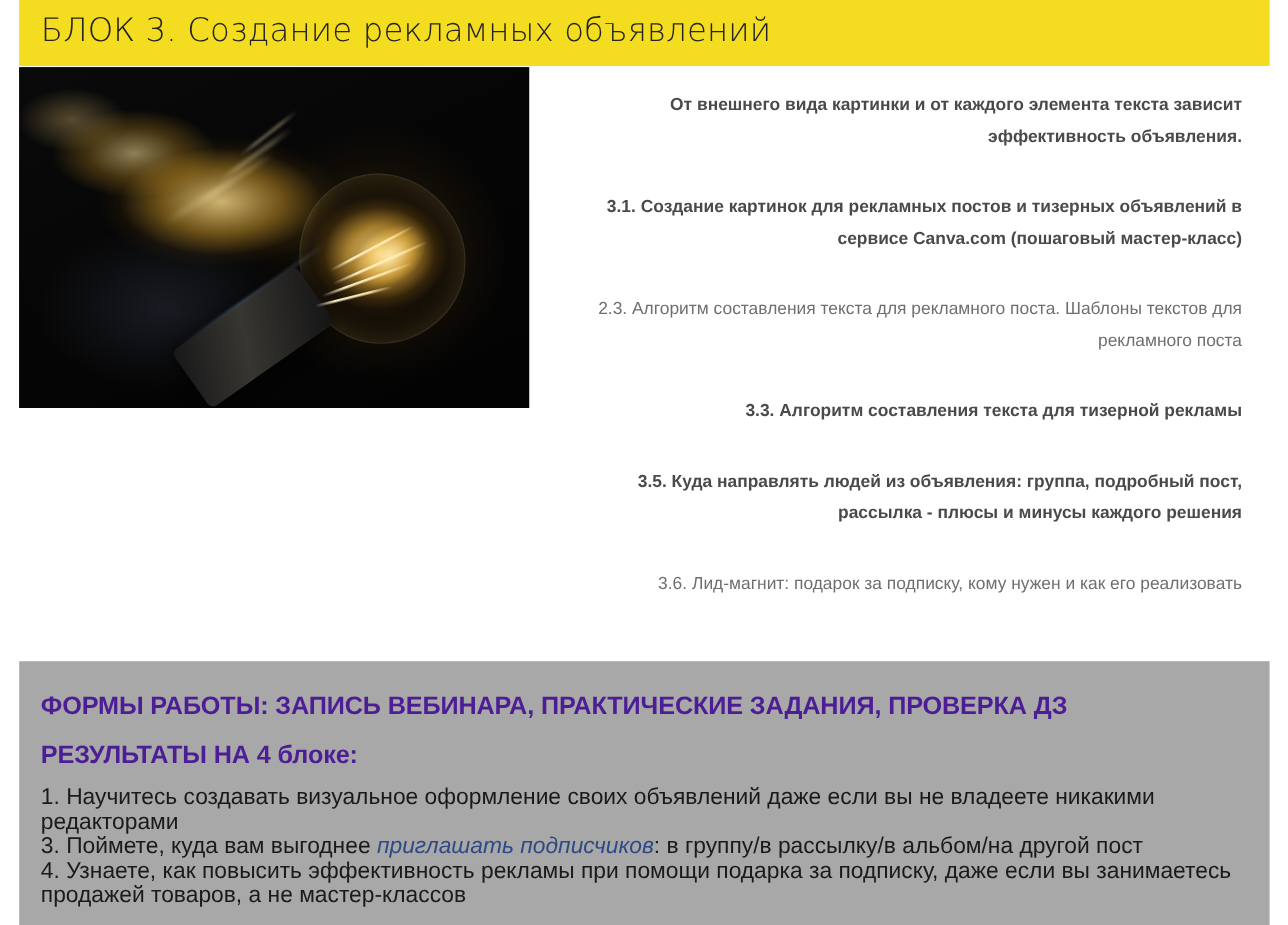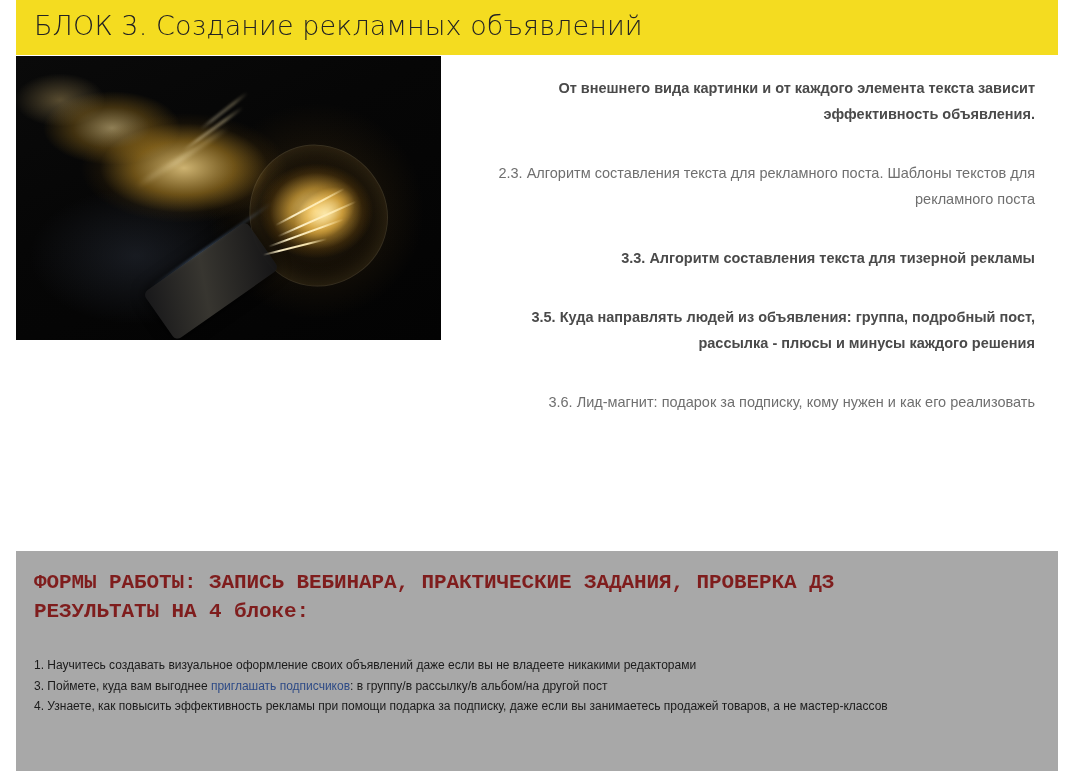--- a/index.html
+++ b/index.html
@@ -150,33 +150,33 @@
     top: 551px;
     width: 1042px;
     height: 220px;
     background: #a8a8a8;
   }
   .gray-heading {
     position: absolute;
     left: 18px;
     top: 17px;
     width: 900px;
-    font-family: Liberation Mono, monospace;
+    font-family: Liberation Sans, sans-serif;
     font-size: 21px;
     font-weight: bold;
-    line-height: 29px;
-    color: #7f1d1d;
+    line-height: 41px;
+    color: #4c1d95;
     letter-spacing: -0.1px;
   }
   .results-list {
     position: absolute;
     left: 18px;
     top: 104px;
     width: 1000px;
-    font-size: 12px;
+    font-size: 19px;
     line-height: 20.5px;
     color: #1a1a1a;
   }
   .results-list .ritem { margin: 0; }
   .hl { color: #2d4a86; }
 </style>
 </head>
 <body>
 
 <div class="page">
@@ -197,33 +197,34 @@
       <div class="rim-light"></div>
       <div class="bulb-base"></div>
       <div class="filament f1"></div>
       <div class="filament f2"></div>
       <div class="filament f3"></div>
       <div class="filament f4"></div>
     </div>
 
     <div class="col-right">
       <p class="para bold">От внешнего вида картинки и от каждого элемента текста зависит эффективность объявления.</p>
+      <p class="para bold">3.1. Создание картинок для рекламных постов и тизерных объявлений в сервисе Canva.com (пошаговый мастер-класс)</p>
       <p class="para">2.3. Алгоритм составления текста для рекламного поста. Шаблоны текстов для рекламного поста</p>
       <p class="para bold">3.3. Алгоритм составления текста для тизерной рекламы</p>
       <p class="para bold">3.5. Куда направлять людей из объявления: группа, подробный пост, рассылка - плюсы и минусы каждого решения</p>
       <p class="para">3.6. Лид-магнит: подарок за подписку, кому нужен и как его реализовать</p>
     </div>
 
   </div>
 
   <div class="gray-panel">
     <div class="gray-heading">
       <span>ФОРМЫ РАБОТЫ: ЗАПИСЬ ВЕБИНАРА, ПРАКТИЧЕСКИЕ ЗАДАНИЯ, ПРОВЕРКА ДЗ</span><br>
       <span>РЕЗУЛЬТАТЫ НА 4 блоке:</span>
     </div>
     <div class="results-list">
       <p class="ritem">1. Научитесь создавать визуальное оформление своих объявлений даже если вы не владеете никакими редакторами</p>
-      <p class="ritem">3. Поймете, куда вам выгоднее <span class="hl" style="color: rgb(45, 74, 134);">приглашать подписчиков</span>: в группу/в рассылку/в альбом/на другой пост</p>
+      <p class="ritem">3. Поймете, куда вам выгоднее <span class="hl" style="color: rgb(45, 74, 134); font-style: italic;">приглашать подписчиков</span>: в группу/в рассылку/в альбом/на другой пост</p>
       <p class="ritem">4. Узнаете, как повысить эффективность рекламы при помощи подарка за подписку, даже если вы занимаетесь продажей товаров, а не мастер-классов</p>
     </div>
   </div>
 
 </div>
 
 </body></html>

